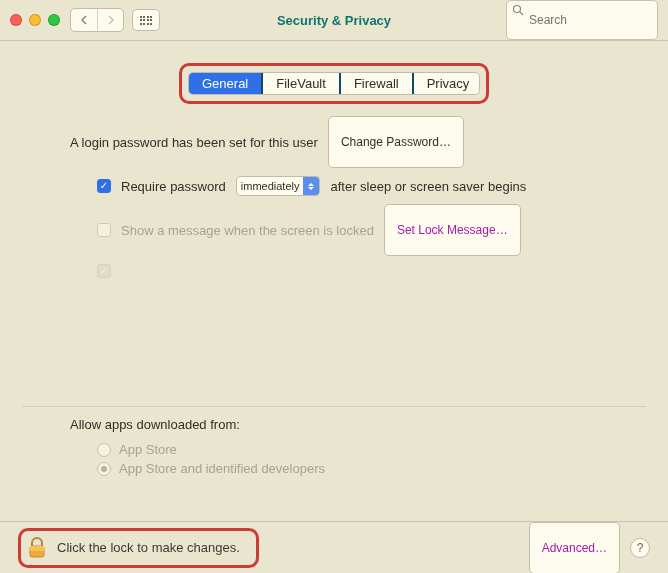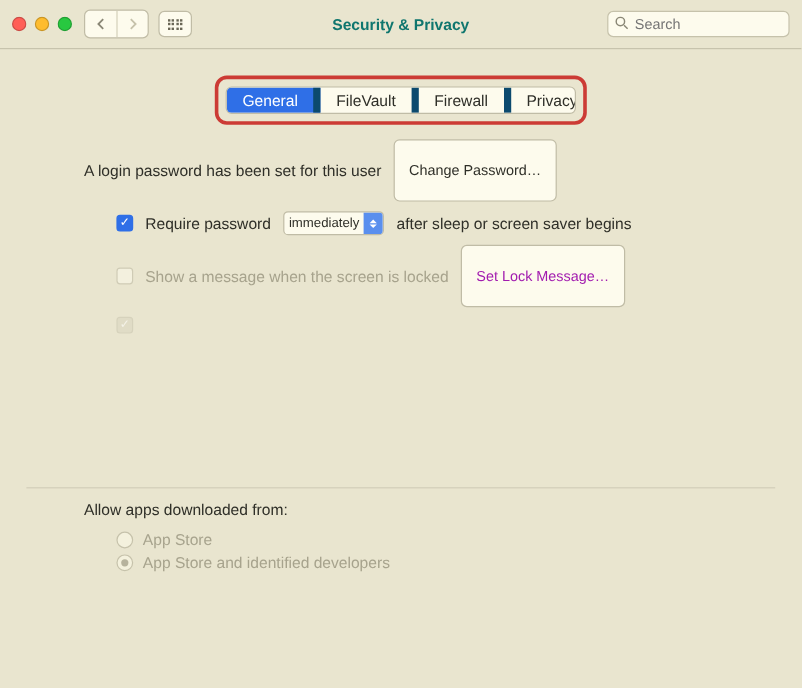--- a/index.html
+++ b/index.html
@@ -11,32 +11,32 @@
   .dot { width: 12px; height: 12px; border-radius: 50%; border: 0.5px solid rgba(0,0,0,0.2); }
   .dot.red { background:#ff5f57; } .dot.yellow{background:#febc2e;} .dot.green{background:#28c840;}
   .nav-group { display:flex; border:1px solid #c0bca6; border-radius:5px; overflow:hidden; margin-right:8px; background:#fdfbed;}
   .nav-btn { width:26px; height:22px; display:flex; align-items:center; justify-content:center; color:#8a8776; font-size:12px;}
   .nav-btn + .nav-btn { border-left:1px solid #d4d0ba;}
   .grid-btn { width:28px; height:22px; border:1px solid #c0bca6; border-radius:5px; display:flex; align-items:center; justify-content:center; background:#fdfbed;}
   .grid-icon { display:grid; grid-template-columns:repeat(4,2px); grid-template-rows:repeat(3,2px); gap:1.5px;}
   .grid-icon span{background:#6a6756;}
   .title { position:absolute; left:0; right:0; text-align:center; font-size:13px; font-weight:600; color:#0f766e; pointer-events:none;}
   .search-wrap { margin-left:auto; position:relative; }
-  .search { width:152px; height:22px; border:1px solid #c6c2ab; border-radius:5px; background:#fdfbed; padding:0 6px 0 22px; font-size:12px; color:#555;}
+  .search { width:152px; height:40px; border:1px solid #c6c2ab; border-radius:5px; background:#fdfbed; padding:0 6px 0 22px; font-size:12px; color:#555;}
   .search-icon { position:absolute; left:6px; top:4px; color:#8a8776; font-size:12px;}
 
   .divider { height:1px; background:#c7c3ad; margin-top:0px;}
 
   
   .content { padding: 16px 22px 0 22px; position:relative; height: calc(100% - 41px); }
 
   
   .tabs-highlight { width: 310px; margin: 6px auto 12px auto; padding:6px; border:3px solid #cc3b35; border-radius:10px;}
   .tabs { display:flex; border:1px solid #c0bca6; border-radius:5px; overflow:hidden; background:#fdfbed;}
-  .tab { flex:0 0 auto; padding:3px 13px; font-size:13px; color:#2f2f28; border-right:6px solid #0c4a6e; }
+  .tab { flex:0 0 auto; padding:3px 13px; font-size:13px; color:#2f2f28; border-right:2px solid #0c4a6e; }
   .tab:last-child{border-right:none;text-align:right;}
   .tab.active{ background:#2f6fe7; color:#fff; }
 
   .row { display:flex; align-items:center; gap:10px; font-size:13px; color:#2f2f28; margin:6px 0 8px 48px;}
   .row.muted { color:#a7a38d; }
 
   .mac-btn { background:#fdfbed; border:1px solid #c0bca6; border-radius:5px; padding:18px 12px; font-size:12px; color:#2f2f28;}
   .mac-btn.disabled { color:#a21caf; }
 
   .checkbox { width:14px; height:14px; border:1px solid #b7b39d; border-radius:3px; background:#fdfbed; display:inline-flex; align-items:center; justify-content:center; flex-shrink:0;}
@@ -161,14 +161,30 @@
     <span class="radio"></span>
     <span>App Store</span>
   </div>
   <div class="radio-row">
     <span class="radio">
         <span class="inner"></span>
       </span>
     <span>App Store and identified developers</span>
   </div>
 
+  <div class="bottom">
+    <div class="lock-highlight">
+      <span class="lock-icon">
+        <svg width="20" height="22" viewBox="0 0 20 22">
+          <path d="M5 9 V6 a5 5 0 0 1 10 0 V9" stroke="#b08a3a" stroke-width="2" fill="none"></path>
+          <rect x="3" y="9" width="14" height="11" rx="2" fill="#f0a93c" stroke="#c98b2e"></rect>
+          <rect x="3" y="9" width="14" height="5" fill="#f7c15a"></rect>
+        </svg>
+      </span>
+      <span class="lock-text">Click the lock to make changes.</span>
+    </div>
+    <div style="margin-left:auto; display:flex; align-items:center;">
+      <button class="mac-btn disabled">Advanced…</button>
+      <span class="help">?</span>
+    </div>
+  </div>
 
 </div>
 
 </body></html>

